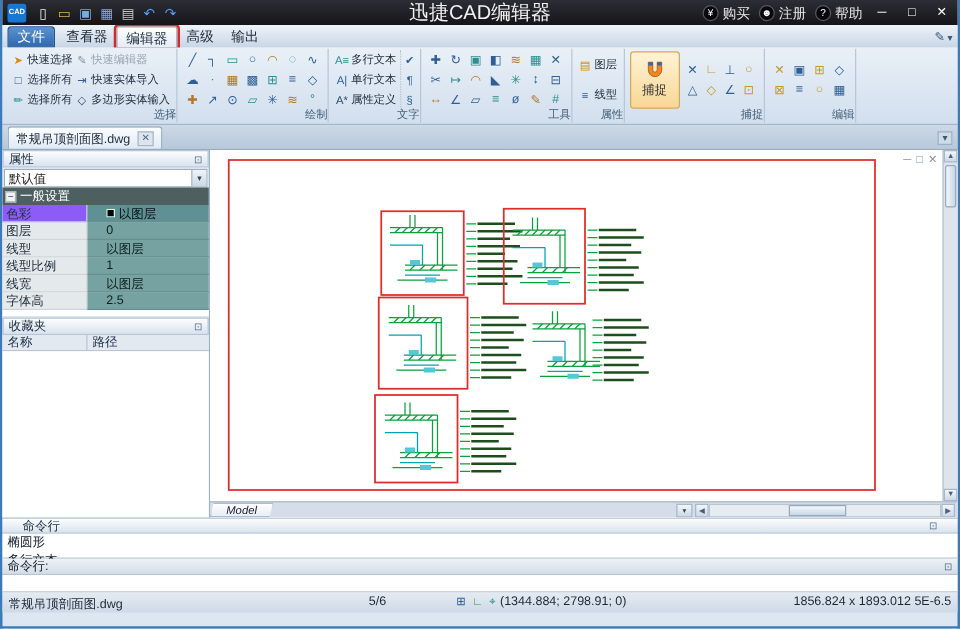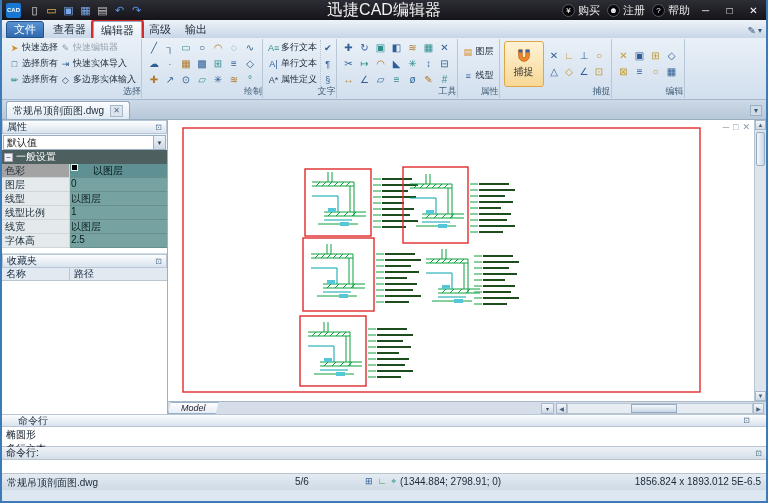--- a/index.html
+++ b/index.html
@@ -58,22 +58,22 @@
 .main{display:flex;height:294px;flex:0 0 auto}
 .left-panel{width:166px;background:#eef2f6;border-right:1px solid #9ab0c4;display:flex;flex-direction:column}
 .phead{height:14px;background:linear-gradient(#fcfdfe,#d9e3ee);border:1px solid #b6c6d6;display:flex;align-items:center;font-size:10px;padding:0 4px;color:#1c2e40;flex:0 0 auto}
 .pin{margin-left:auto;font-size:8px;color:#56748e}
 .combo{height:15px;margin:1px 1px 0 1px;background:#fff;border:1px solid #9ab0c4;display:flex;align-items:center;font-size:10px;padding-left:3px;color:#222;flex:0 0 auto}
 .combo-arrow{margin-left:auto;width:12px;height:100%;background:linear-gradient(#f0f4f8,#cbd8e4);border-left:1px solid #9ab0c4;display:flex;align-items:center;justify-content:center;font-size:7px;color:#345}
 .prop-cat{height:14px;background:#4d5f5f;color:#fff;font-size:10px;display:flex;align-items:center;gap:3px;padding:0 2px;flex:0 0 auto}
 .expbox{width:9px;height:9px;background:#eef2f6;border:1px solid #aab;color:#333;font-size:8px;line-height:7px;text-align:center}
 .prop-row{display:flex;height:14px;font-size:10px;flex:0 0 auto}
 .plabel{width:68px;background:#e4e9ec;border-bottom:1px solid #cfd6da;border-right:1px solid #cfd6da;display:flex;align-items:center;padding:0 3px;color:#20303c}
-.pvalue{flex:1;background:#76a2a2;border-bottom:1px solid #688f8f;display:flex;gap:15px;padding:0 1px;color:#0e1e1e}
-.prop-row.sel .plabel{background:#a3a3a3}
+.pvalue{flex:1;background:#76a2a2;border-bottom:1px solid #688f8f;display:flex;align-items:center;gap:3px;padding:0 15px;color:#0e1e1e}
+.prop-row.sel .plabel{background:#8b5cf6}
 .prop-row.sel .pvalue{background:#5f9093;color:#061414}
 .swatch{width:7px;height:7px;background:#000;border:1px solid #cfe}
 .propfill{height:6px;background:#fff;border-bottom:1px solid #d4dce4;flex:0 0 auto}
 .fav-cols{display:flex;height:13px;background:#e2e9f0;border-bottom:1px solid #b9c6d2;font-size:10px;flex:0 0 auto}
 .fav-col{padding:0 4px;display:flex;align-items:center;color:#20304a}
 .fav-col:first-child{width:68px;border-right:1px solid #b9c6d2}
 .fav-empty{flex:1;background:#fff}
 
 .canvas{position:relative;flex:1;background:#fff;overflow:hidden}
 .drawing{position:absolute;left:0;top:0}

